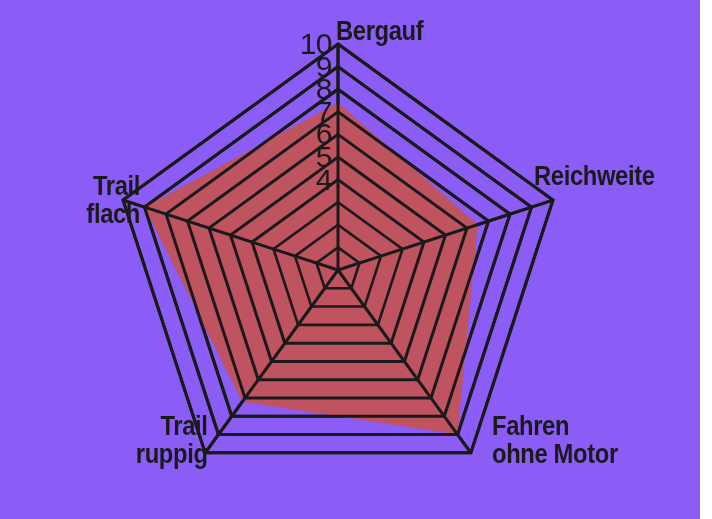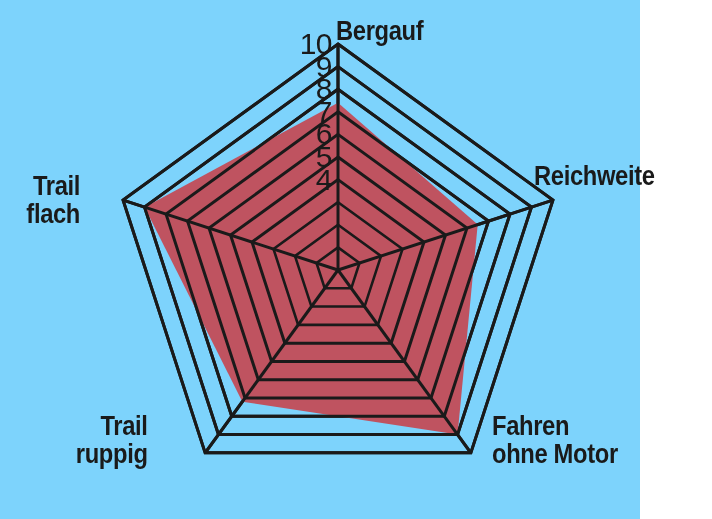--- a/index.html
+++ b/index.html
@@ -8,23 +8,23 @@
     background: #ffffff;
   }
   body {
     width: 712px;
     height: 519px;
     overflow: hidden;
     font-family: "Liberation Sans", sans-serif;
   }
   #chart-root {
     position: relative;
-    width: 640px;
+    width: 700px;
     height: 519px;
-    background: #7dd3fc;
+    background: #8b5cf6;
   }
   #radar-svg {
     position: absolute;
     left: 0;
     top: 0;
     width: 712px;
     height: 519px;
     display: block;
   }
   .grid-line {

